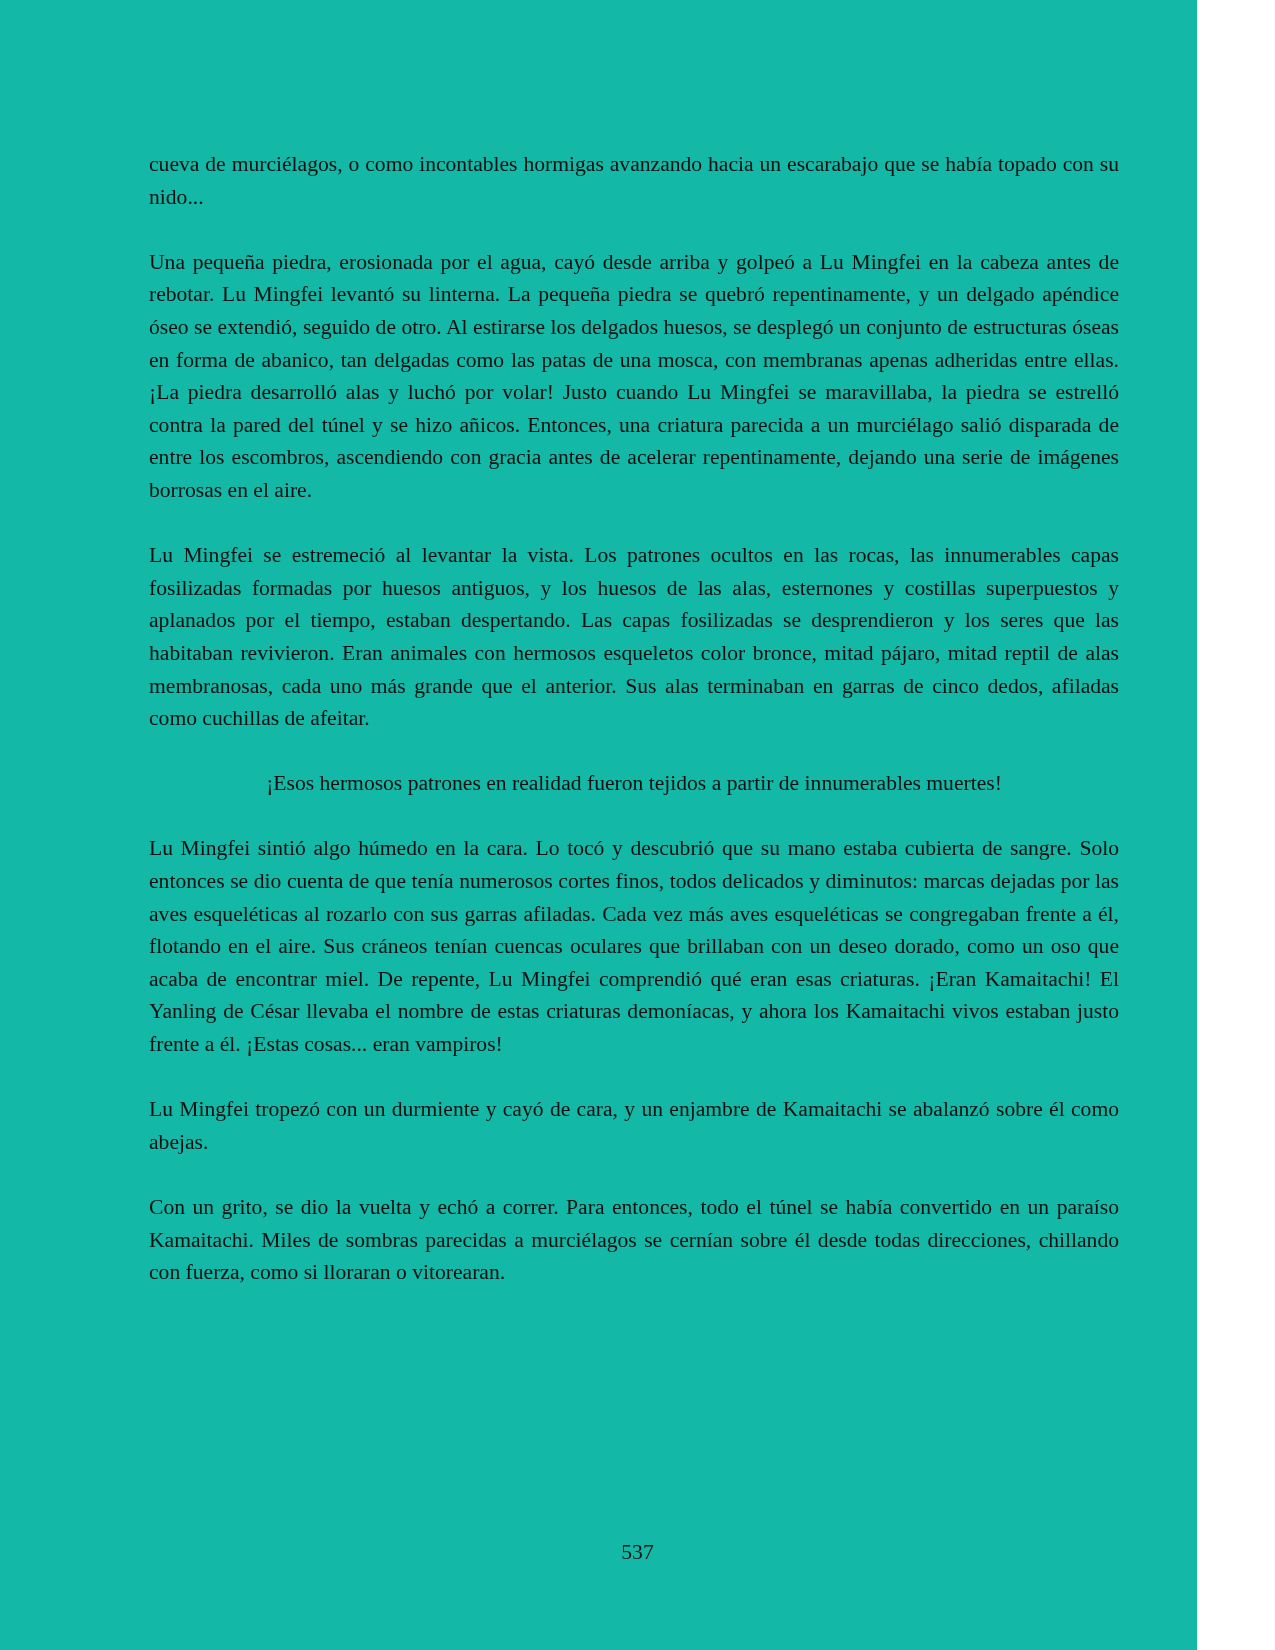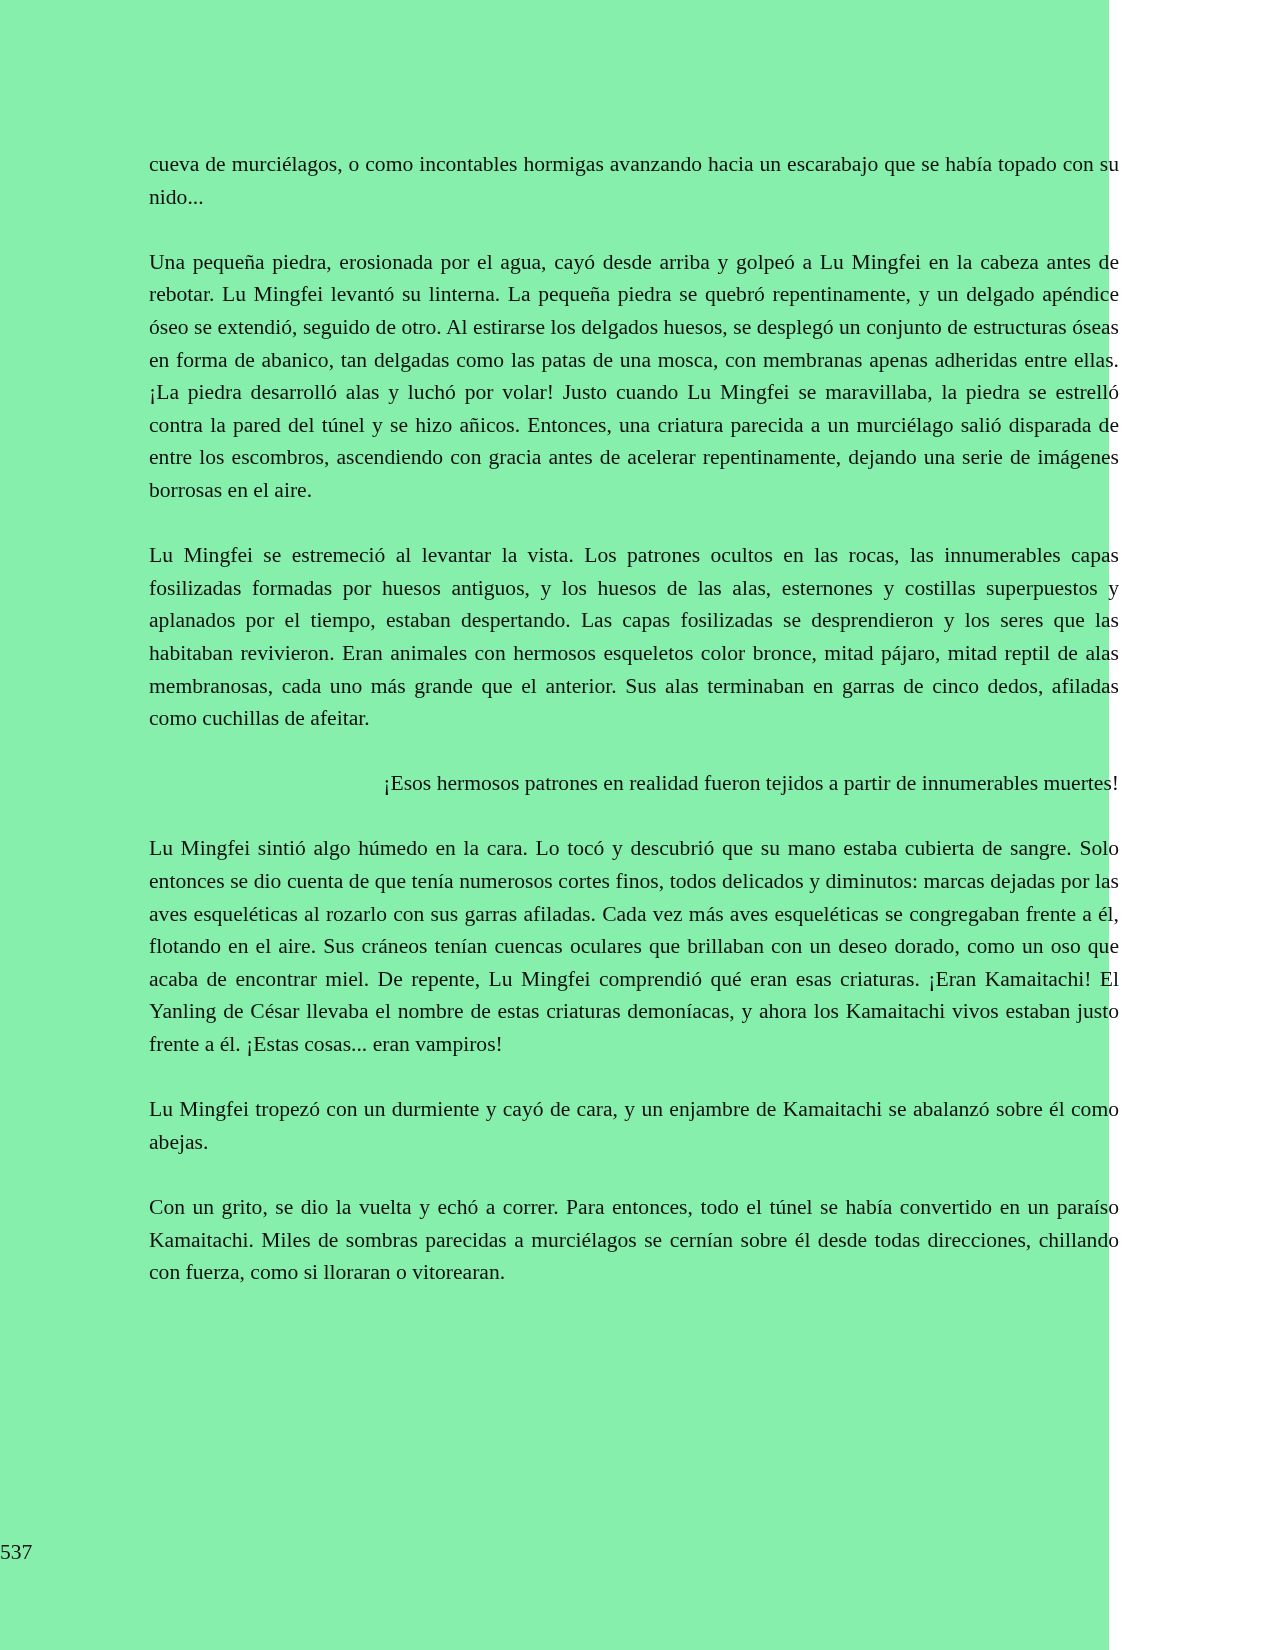--- a/index.html
+++ b/index.html
@@ -1,41 +1,41 @@
 <!DOCTYPE html>
 <html><head>
 <meta charset="utf-8">
 <style>
   html, body { margin: 0; padding: 0; background: #ffffff; }
   body { width: 1275px; height: 1650px; position: relative; overflow: hidden; }
   .page {
-    position: absolute; left: 0; top: 0; width: 1109px; height: 1650px;
-    background: #86efac;
+    position: absolute; left: 0; top: 0; width: 1197px; height: 1650px;
+    background: #14b8a6;
   }
   .text-block {
     position: absolute;
     left: 149px;
     top: 148px;
     width: 970px;
     font-family: "Liberation Serif", "DejaVu Serif", serif;
     font-size: 21.6px;
     line-height: 32.6px;
     color: #111111;
   }
   .para {
     margin: 0 0 32.6px 0;
     text-align: justify;
     text-justify: inter-word;
   }
-  .para.no-justify { text-align: right; }
+  .para.no-justify { text-align: center; }
   .page-number {
     position: absolute;
     left: 0; width: 1275px;
     top: 1540px;
-    text-align: left;
+    text-align: center;
     font-family: "Liberation Serif", "DejaVu Serif", serif;
     font-size: 21.6px;
     color: #111111;
   }
 </style>
 </head>
 <body>
 
 <div class="page">
   <div class="text-block">

